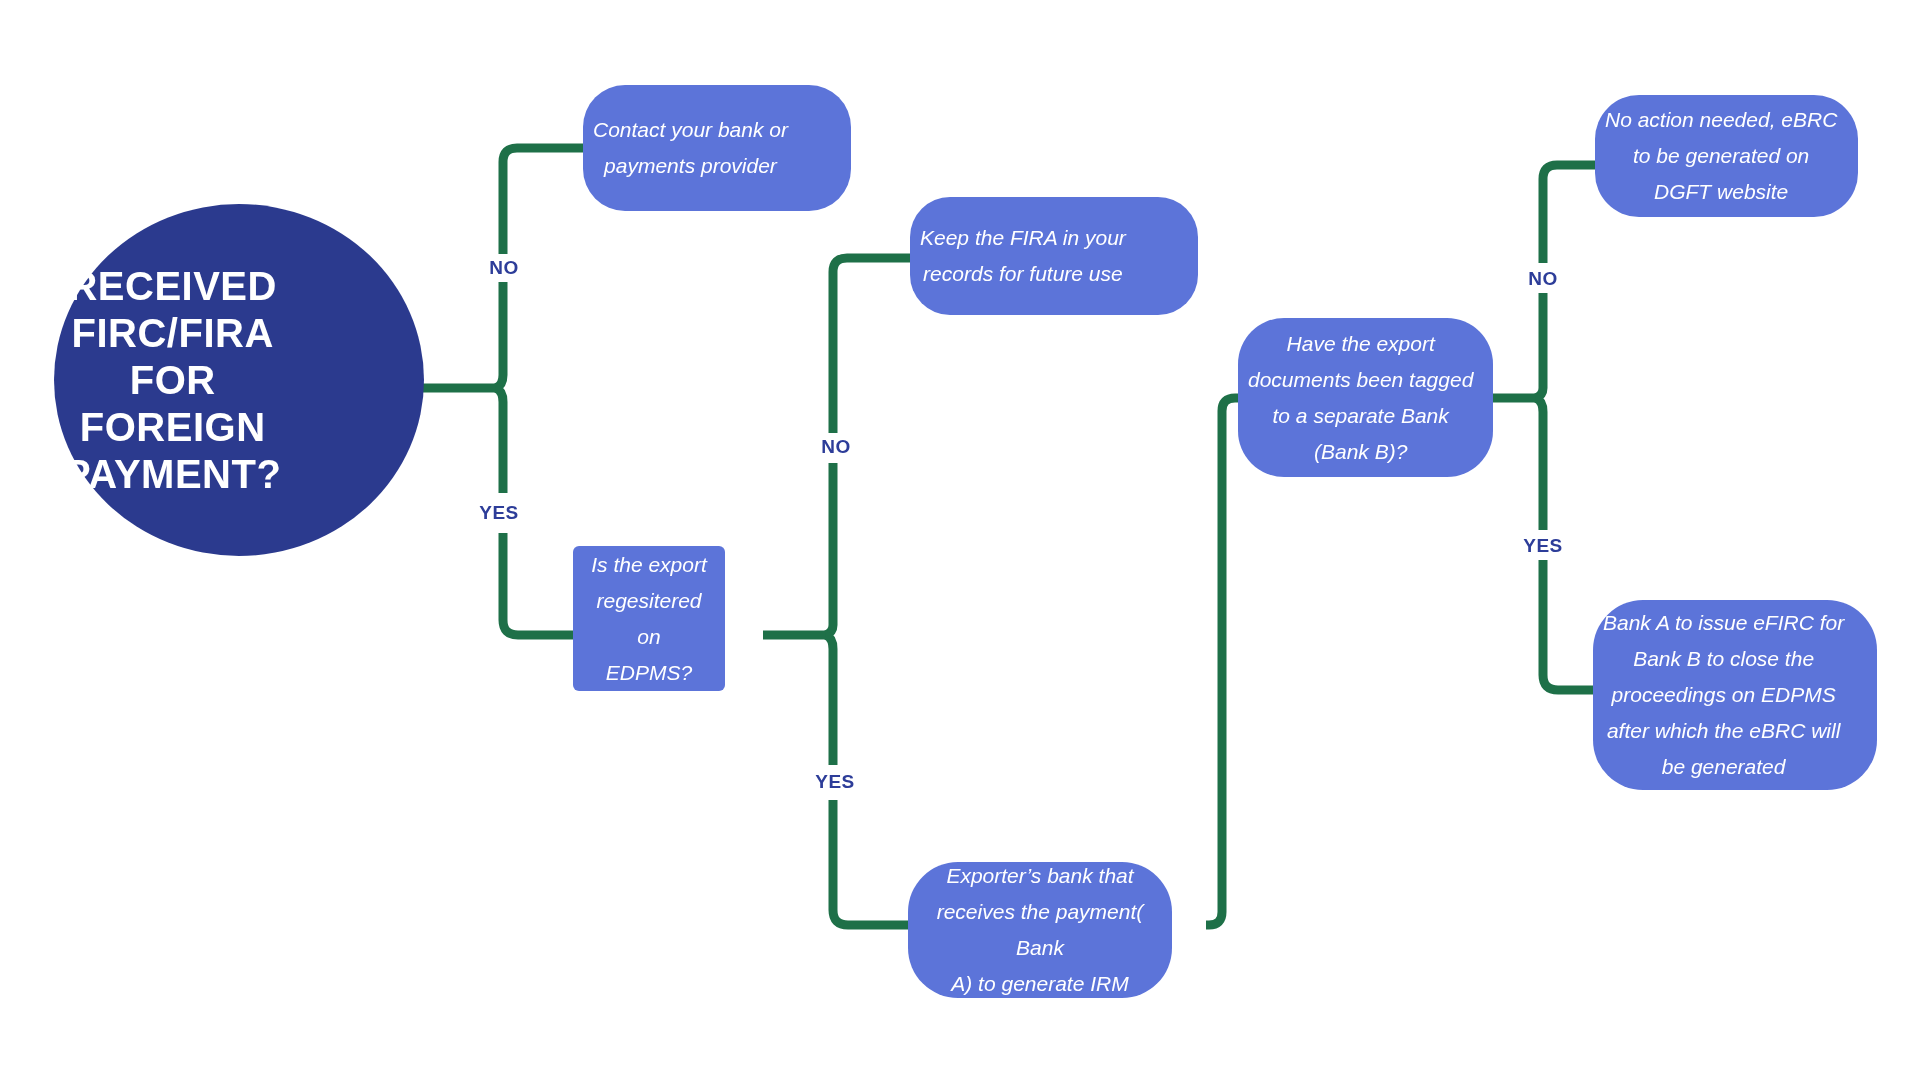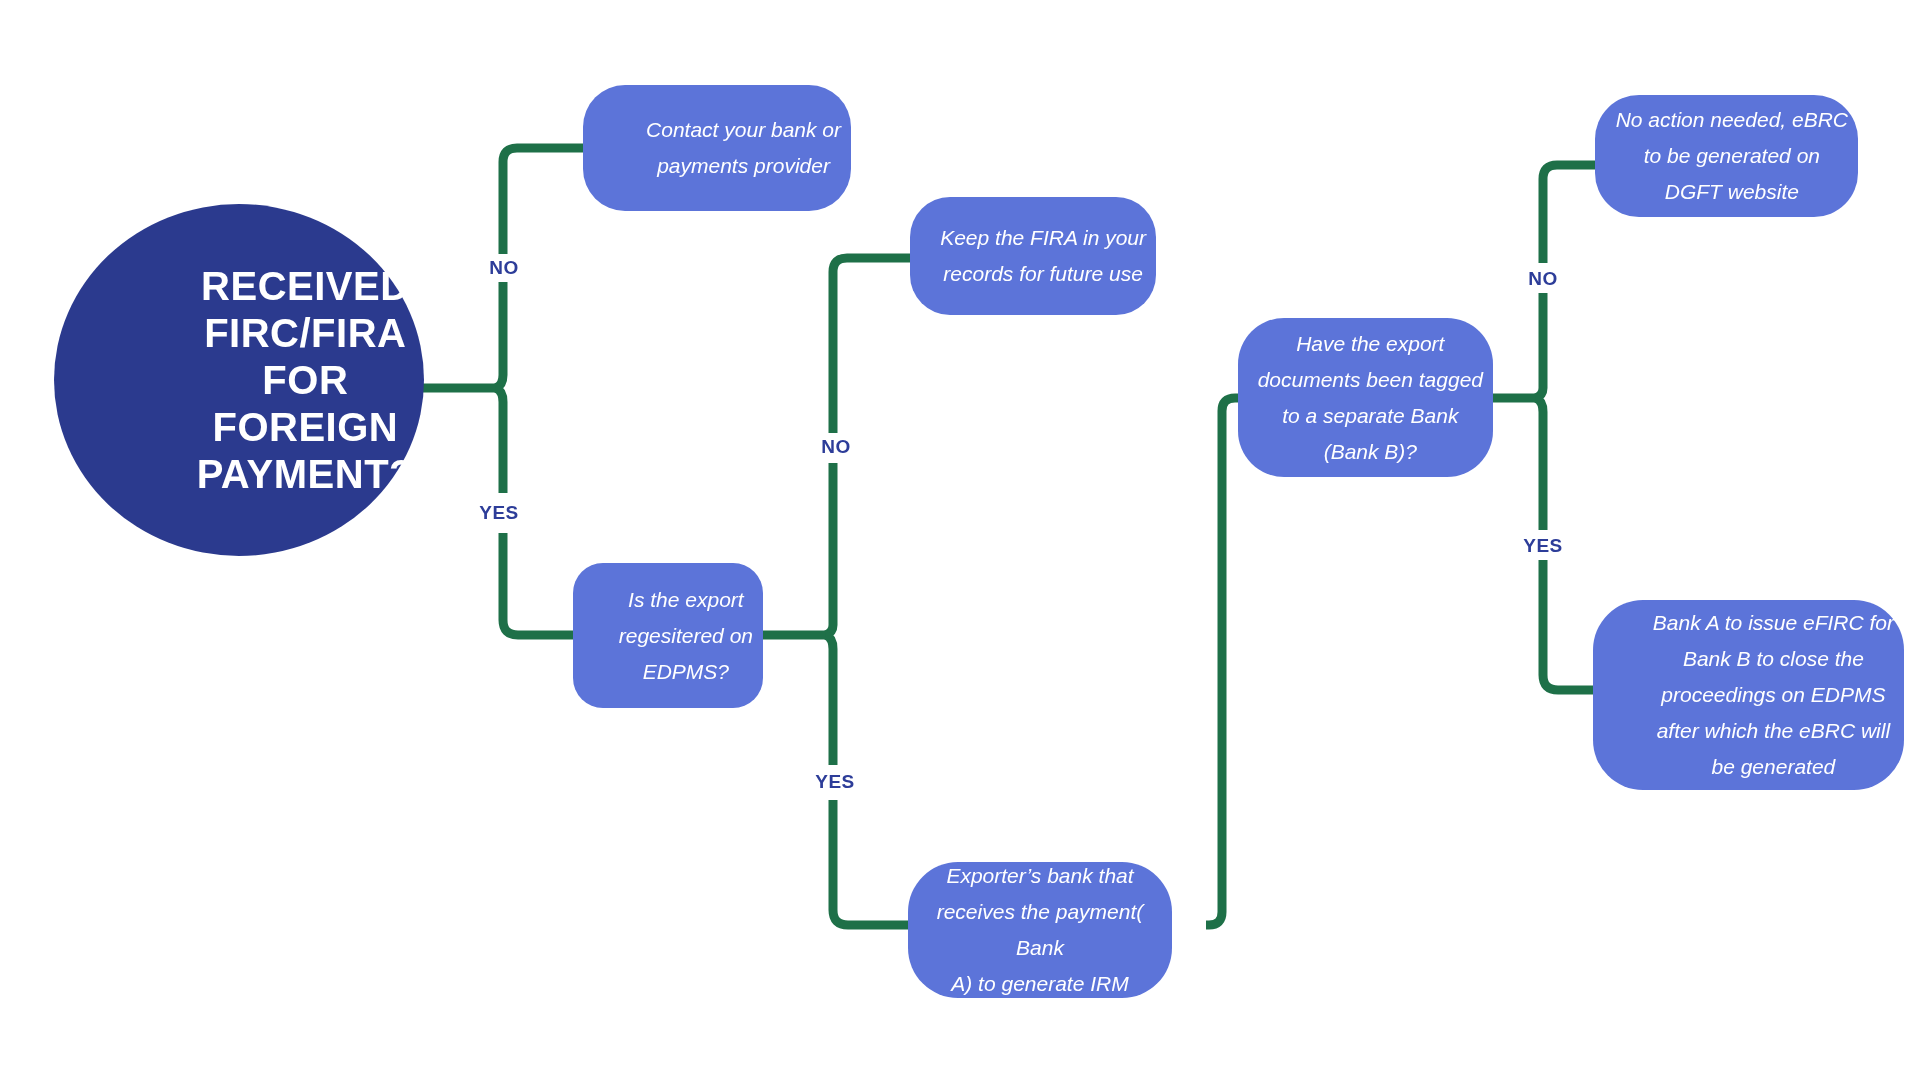--- a/index.html
+++ b/index.html
@@ -23,21 +23,21 @@
   svg.connectors path {
     fill: none;
     stroke: var(--connector, #1e7048);
     stroke-width: 9;
     stroke-linejoin: round;
   }
   .node {
     position: absolute;
     display: flex;
     align-items: center;
-    justify-content: flex-end;
+    justify-content: flex-start;
     text-align: center;
     box-sizing: border-box;
     background: var(--node-fill, #5c74d9);
     color: var(--node-text, #ffffff);
     border-radius: 44px;
     font-style: italic;
     font-size: 21px;
     line-height: 36px;
     white-space: pre-line;
     padding: 6px 10px;
@@ -92,27 +92,27 @@
 FOR
 FOREIGN
 PAYMENT?</span>
   </div>
 
   <div class="node" style="left:583px; top:85px; width:268px; height:126px; border-radius:42px;">
     <span>Contact your bank or
 payments provider</span>
   </div>
 
-  <div class="node" style="left:573px; top:563px; width:190px; height:145px; border-radius:30px;">
+  <div class="node" style="left:573px; top:546px; width:152px; height:145px; border-radius:6px;">
     <span>Is the export
 regesitered on
 EDPMS?</span>
   </div>
 
-  <div class="node" style="left:910px; top:197px; width:246px; height:118px; border-radius:40px;">
+  <div class="node" style="left:910px; top:197px; width:288px; height:118px; border-radius:40px;">
     <span>Keep the FIRA in your
 records for future use</span>
   </div>
 
   <div class="node" style="left:908px; top:862px; width:264px; height:136px; border-radius:50px;">
     <span>Exporter’s bank that
 receives the payment( Bank
 A) to generate IRM</span>
   </div>
 
@@ -122,21 +122,21 @@
 to a separate Bank
 (Bank B)?</span>
   </div>
 
   <div class="node" style="left:1595px; top:95px; width:263px; height:122px; border-radius:44px;">
     <span>No action needed, eBRC
 to be generated on
 DGFT website</span>
   </div>
 
-  <div class="node" style="left:1593px; top:600px; width:311px; height:190px; border-radius:50px;">
+  <div class="node" style="left:1593px; top:600px; width:284px; height:190px; border-radius:50px;">
     <span>Bank A to issue eFIRC for
 Bank B to close the
 proceedings on EDPMS
 after which the eBRC will
 be generated</span>
   </div>
 
   <div class="edge-label" style="left:504px; top:268px;">NO</div>
   <div class="edge-label" style="left:499px; top:513px;">YES</div>
   <div class="edge-label" style="left:836px; top:447px;">NO</div>

